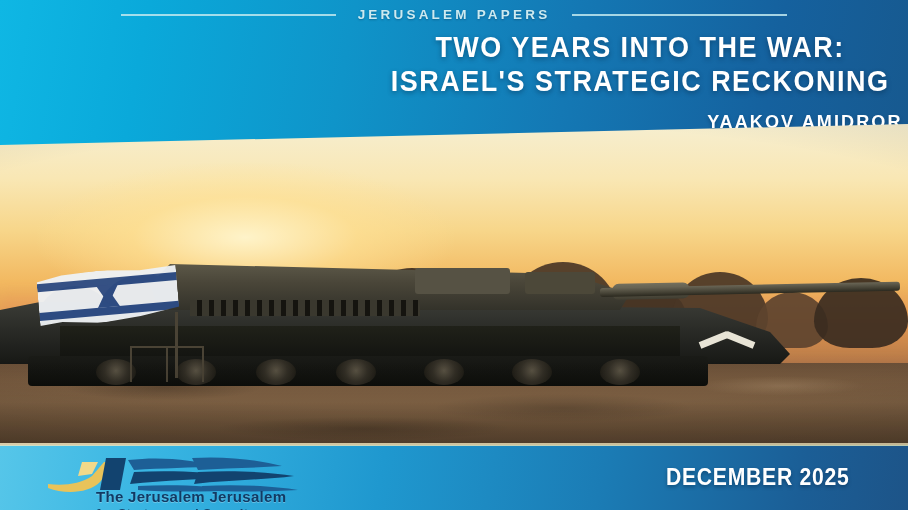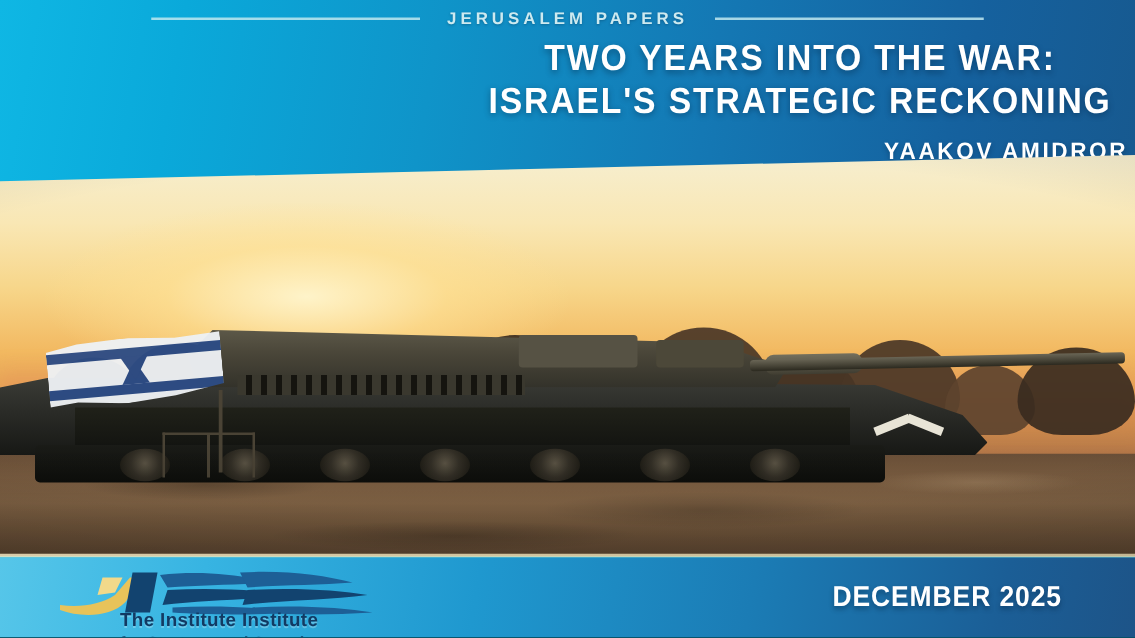--- a/index.html
+++ b/index.html
@@ -496,20 +496,20 @@
           <path d="M40 8 L56 8 L50 20 L36 22 Z" fill="#f2d98a"></path>
           <path d="M64 4 L84 4 L78 36 L58 36 Z" fill="#12436f"></path>
           <path d="M86 6 C120 2 150 6 176 12 C150 14 120 14 92 16 Z" fill="#1d5f96"></path>
           <path d="M92 18 C130 16 166 18 192 22 C160 26 122 26 88 30 Z" fill="#12436f"></path>
           <path d="M96 32 C132 30 170 32 196 36 C162 38 124 38 96 36 Z" fill="#1d5f96"></path>
           <path d="M150 4 C186 2 216 6 240 12 C214 14 184 14 156 16 Z" fill="#1d5f96"></path>
           <path d="M156 18 C194 16 228 18 252 22 C222 26 186 26 152 30 Z" fill="#12436f"></path>
           <path d="M160 32 C196 30 232 32 256 36 C224 38 188 38 160 36 Z" fill="#1d5f96"></path>
         </svg>
       </div>
-      <div class="logo-sub">The Institute Institute</div>
+      <div class="logo-sub">The Jerusalem Jerusalem</div>
       <div class="logo-sub2">for Strategy and Security</div>
     </div>
 
     <div class="date">DECEMBER 2025</div>
   </div>
 
 </div>
 
 </body></html>

